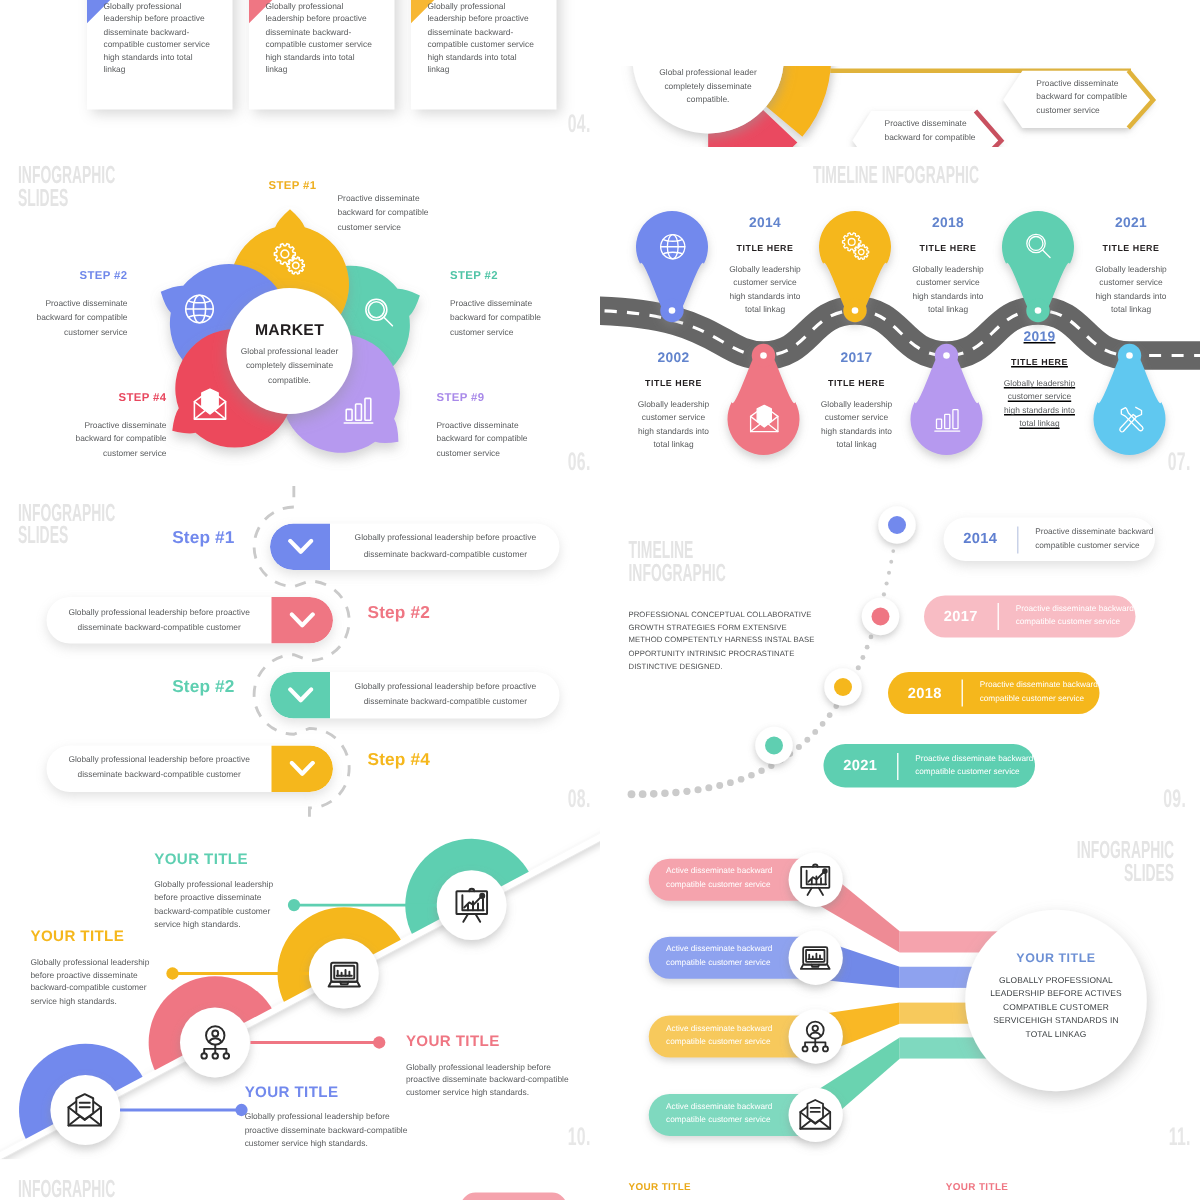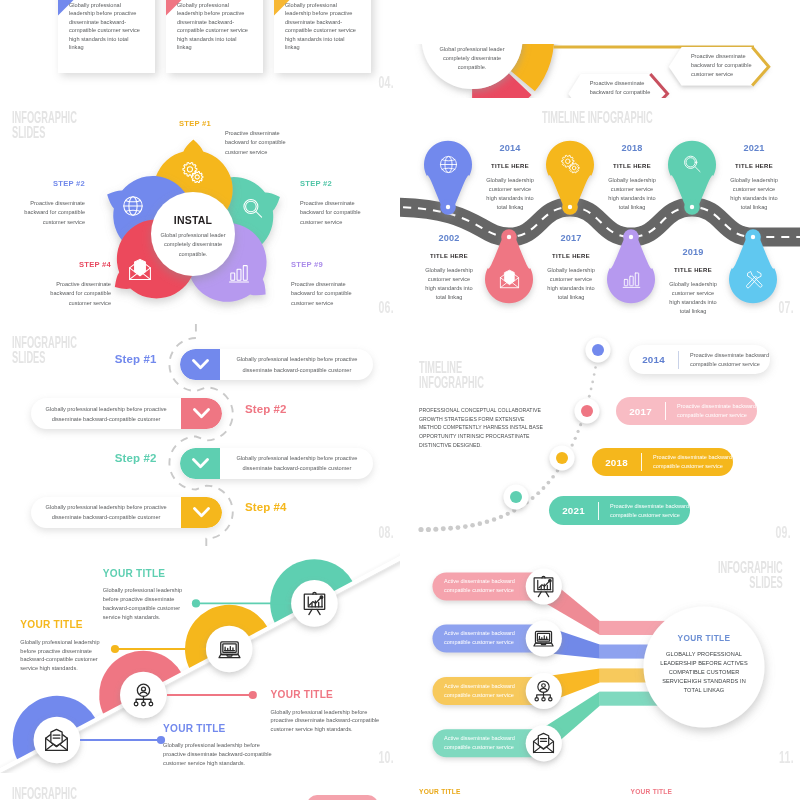--- a/index.html
+++ b/index.html
@@ -201,21 +201,21 @@
           <g fill="none" stroke="#ffffff" stroke-width="1.05" stroke-linecap="round" stroke-linejoin="round">
             <circle cx="12" cy="12" r="9.2"></circle>
             <ellipse cx="12" cy="12" rx="4.1" ry="9.2"></ellipse>
             <line x1="2.8" y1="12" x2="21.2" y2="12"></line>
             <path d="M4.6 6.4 C7.4 8.3 16.6 8.3 19.4 6.4"></path>
             <path d="M4.6 17.6 C7.4 15.7 16.6 15.7 19.4 17.6"></path>
           </g>
         </svg>
       </div>
       <div class="s6c">
-        <div class="s6c-t">INSTAL</div>
+        <div class="s6c-t">MARKET</div>
         <div class="s6c-b ptxt">Global professional leader completely disseminate compatible.</div>
       </div>
       <div class="s6l-t" style="position:absolute;left:179px;top:21px;color:#eeaf20">STEP #1</div>
       <div class="s6l-b ptxt" style="position:absolute;left:225px;top:20px;width:61px;">Proactive disseminate backward for compatible customer service</div>
       <div class="s6l" style="left:300px;text-align:left;top:81px;">
         <div class="s6l-t" style="color:#4fc4a6">STEP #2</div>
         <div class="s6l-b ptxt">Proactive disseminate backward for compatible customer service</div>
       </div>
       <div class="s6l" style="left:291px;text-align:left;top:162px;">
         <div class="s6l-t" style="color:#a98ae9">STEP #9</div>
@@ -347,21 +347,21 @@
       <div class="s7t" style="left:131px;top:135px;">
         <div class="s7y">2017</div>
         <div class="s7h">TITLE HERE</div>
         <div class="s7b ptxt">Globally leadership customer service high standards into total linkag</div>
       </div>
       <div class="s7t" style="left:192px;top:45px;">
         <div class="s7y">2018</div>
         <div class="s7h">TITLE HERE</div>
         <div class="s7b ptxt">Globally leadership customer service high standards into total linkag</div>
       </div>
-      <div class="s7t" style="left:253px;top:149px;">
+      <div class="s7t" style="left:253px;top:121px;text-decoration:underline;">
         <div class="s7y">2019</div>
         <div class="s7h">TITLE HERE</div>
         <div class="s7b ptxt">Globally leadership customer service high standards into total linkag</div>
       </div>
       <div class="s7t" style="left:314px;top:45px;">
         <div class="s7y">2021</div>
         <div class="s7h">TITLE HERE</div>
         <div class="s7b ptxt">Globally leadership customer service high standards into total linkag</div>
       </div>
       <div class="num" style="right:6px;bottom:5px;">07.</div>

